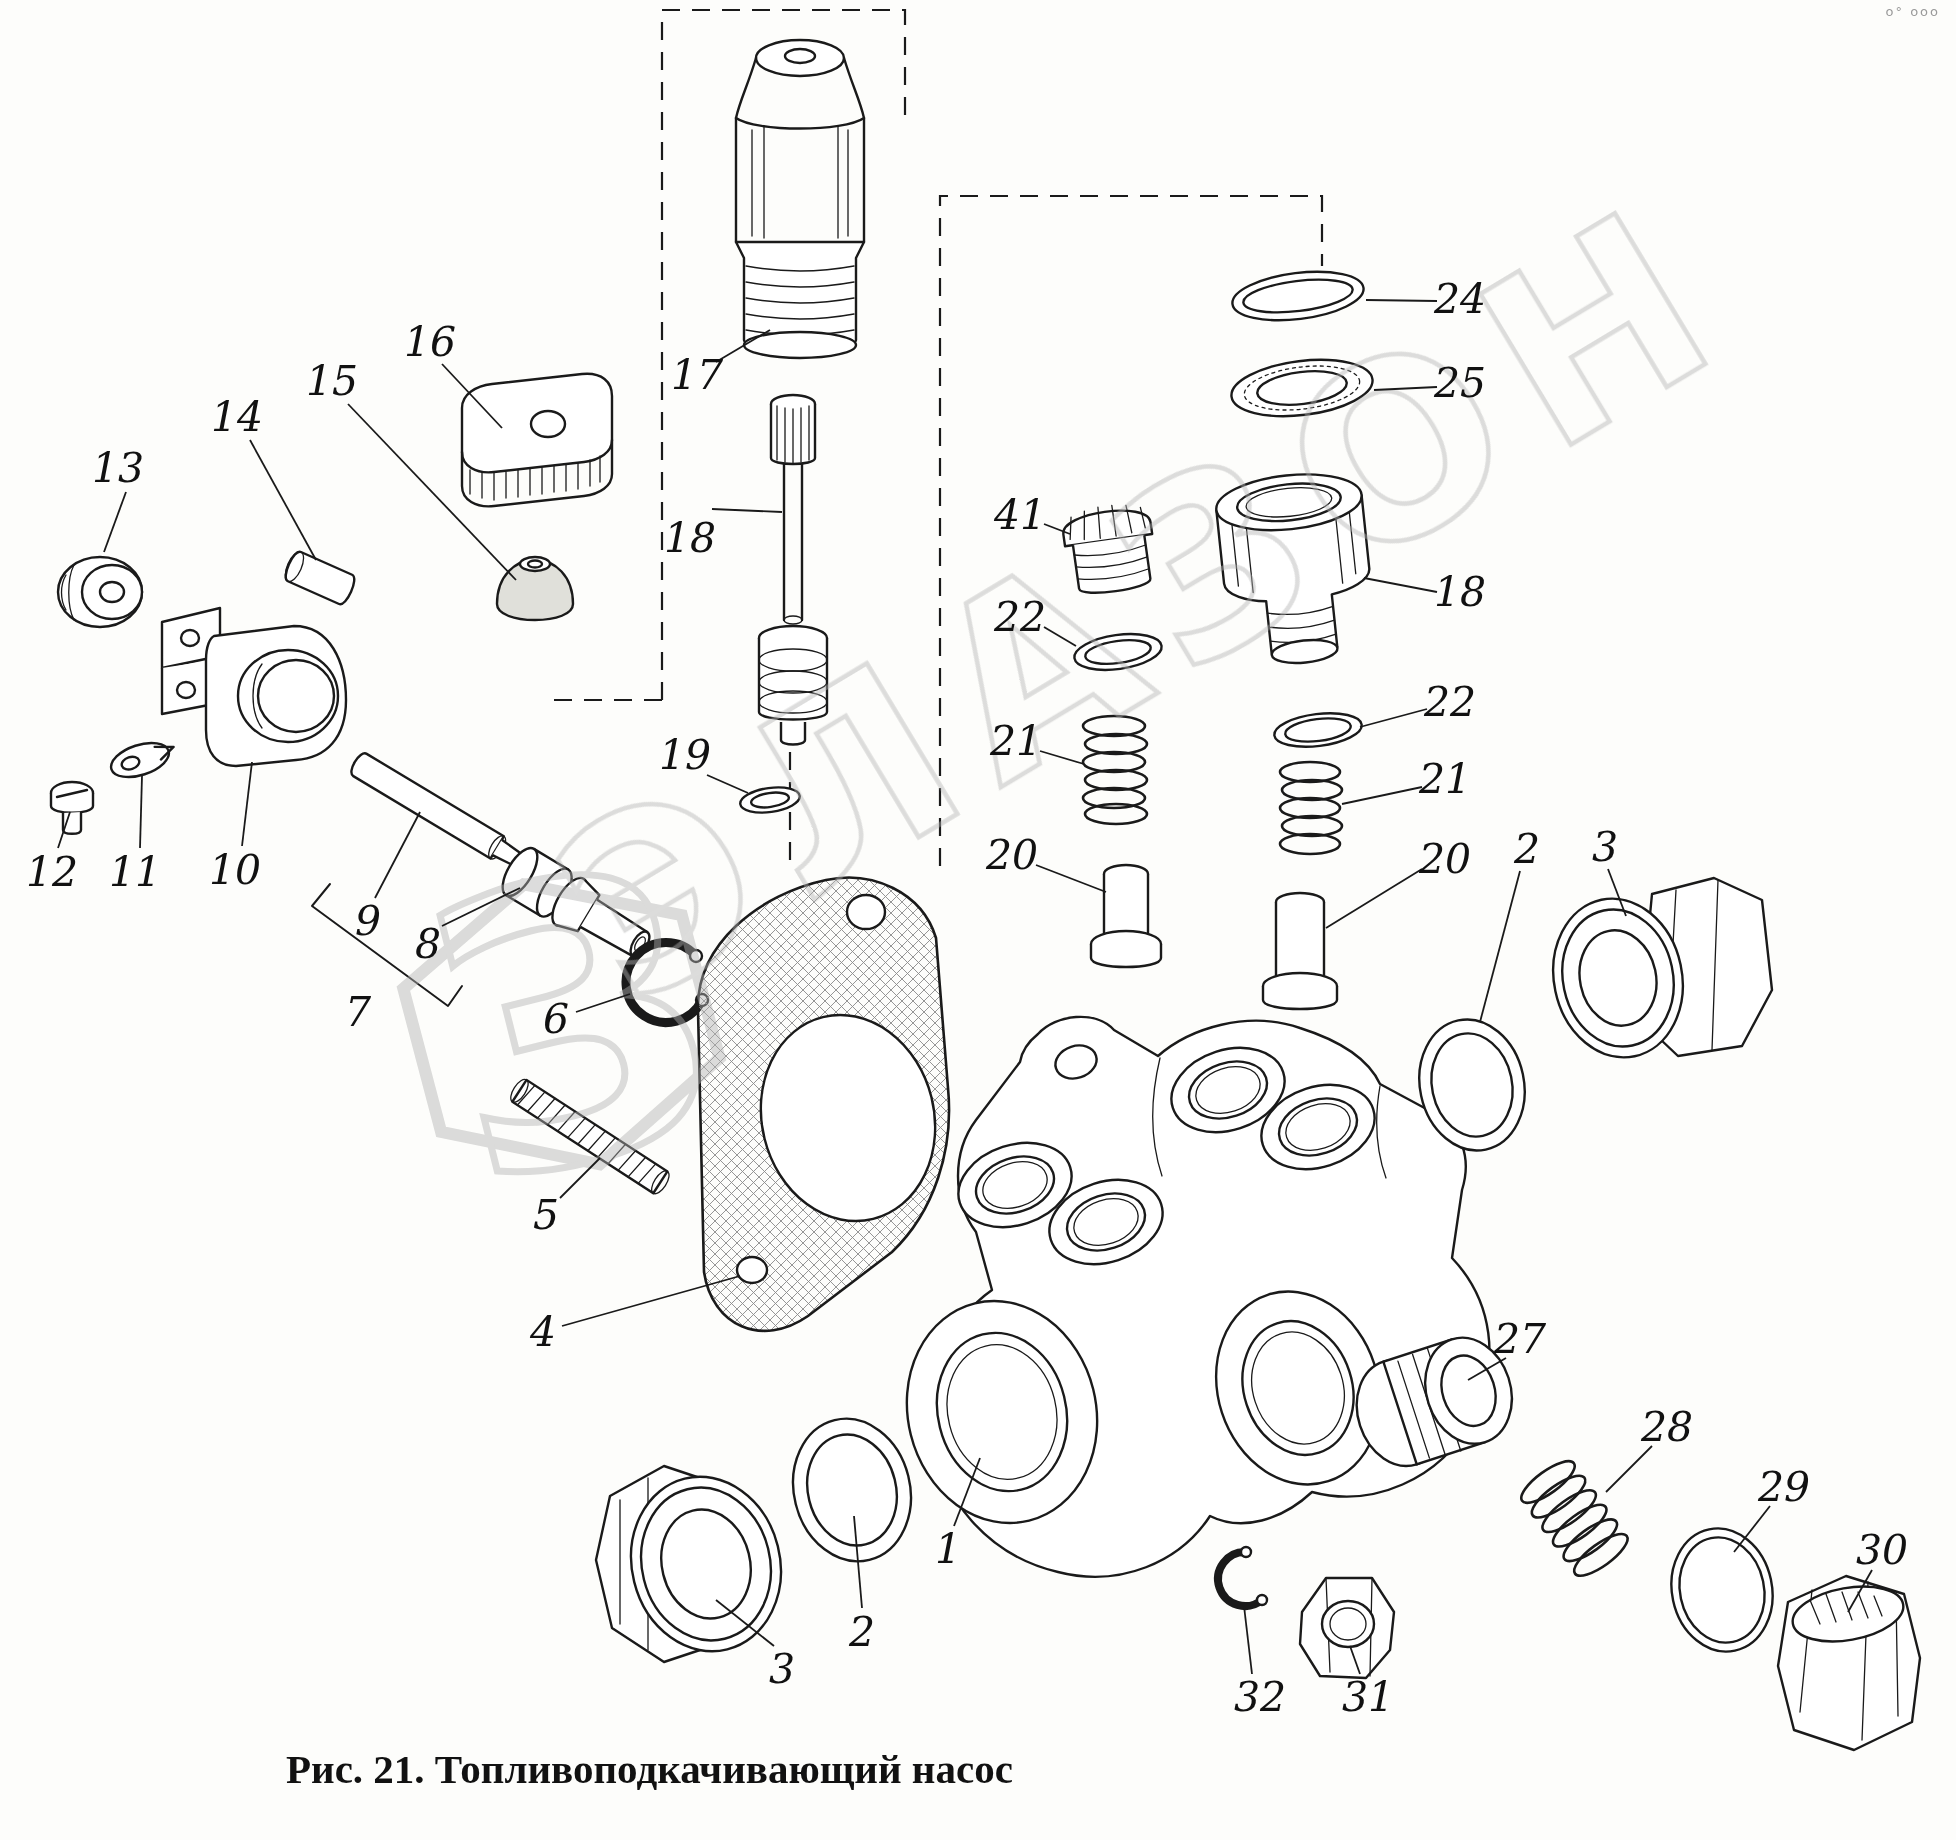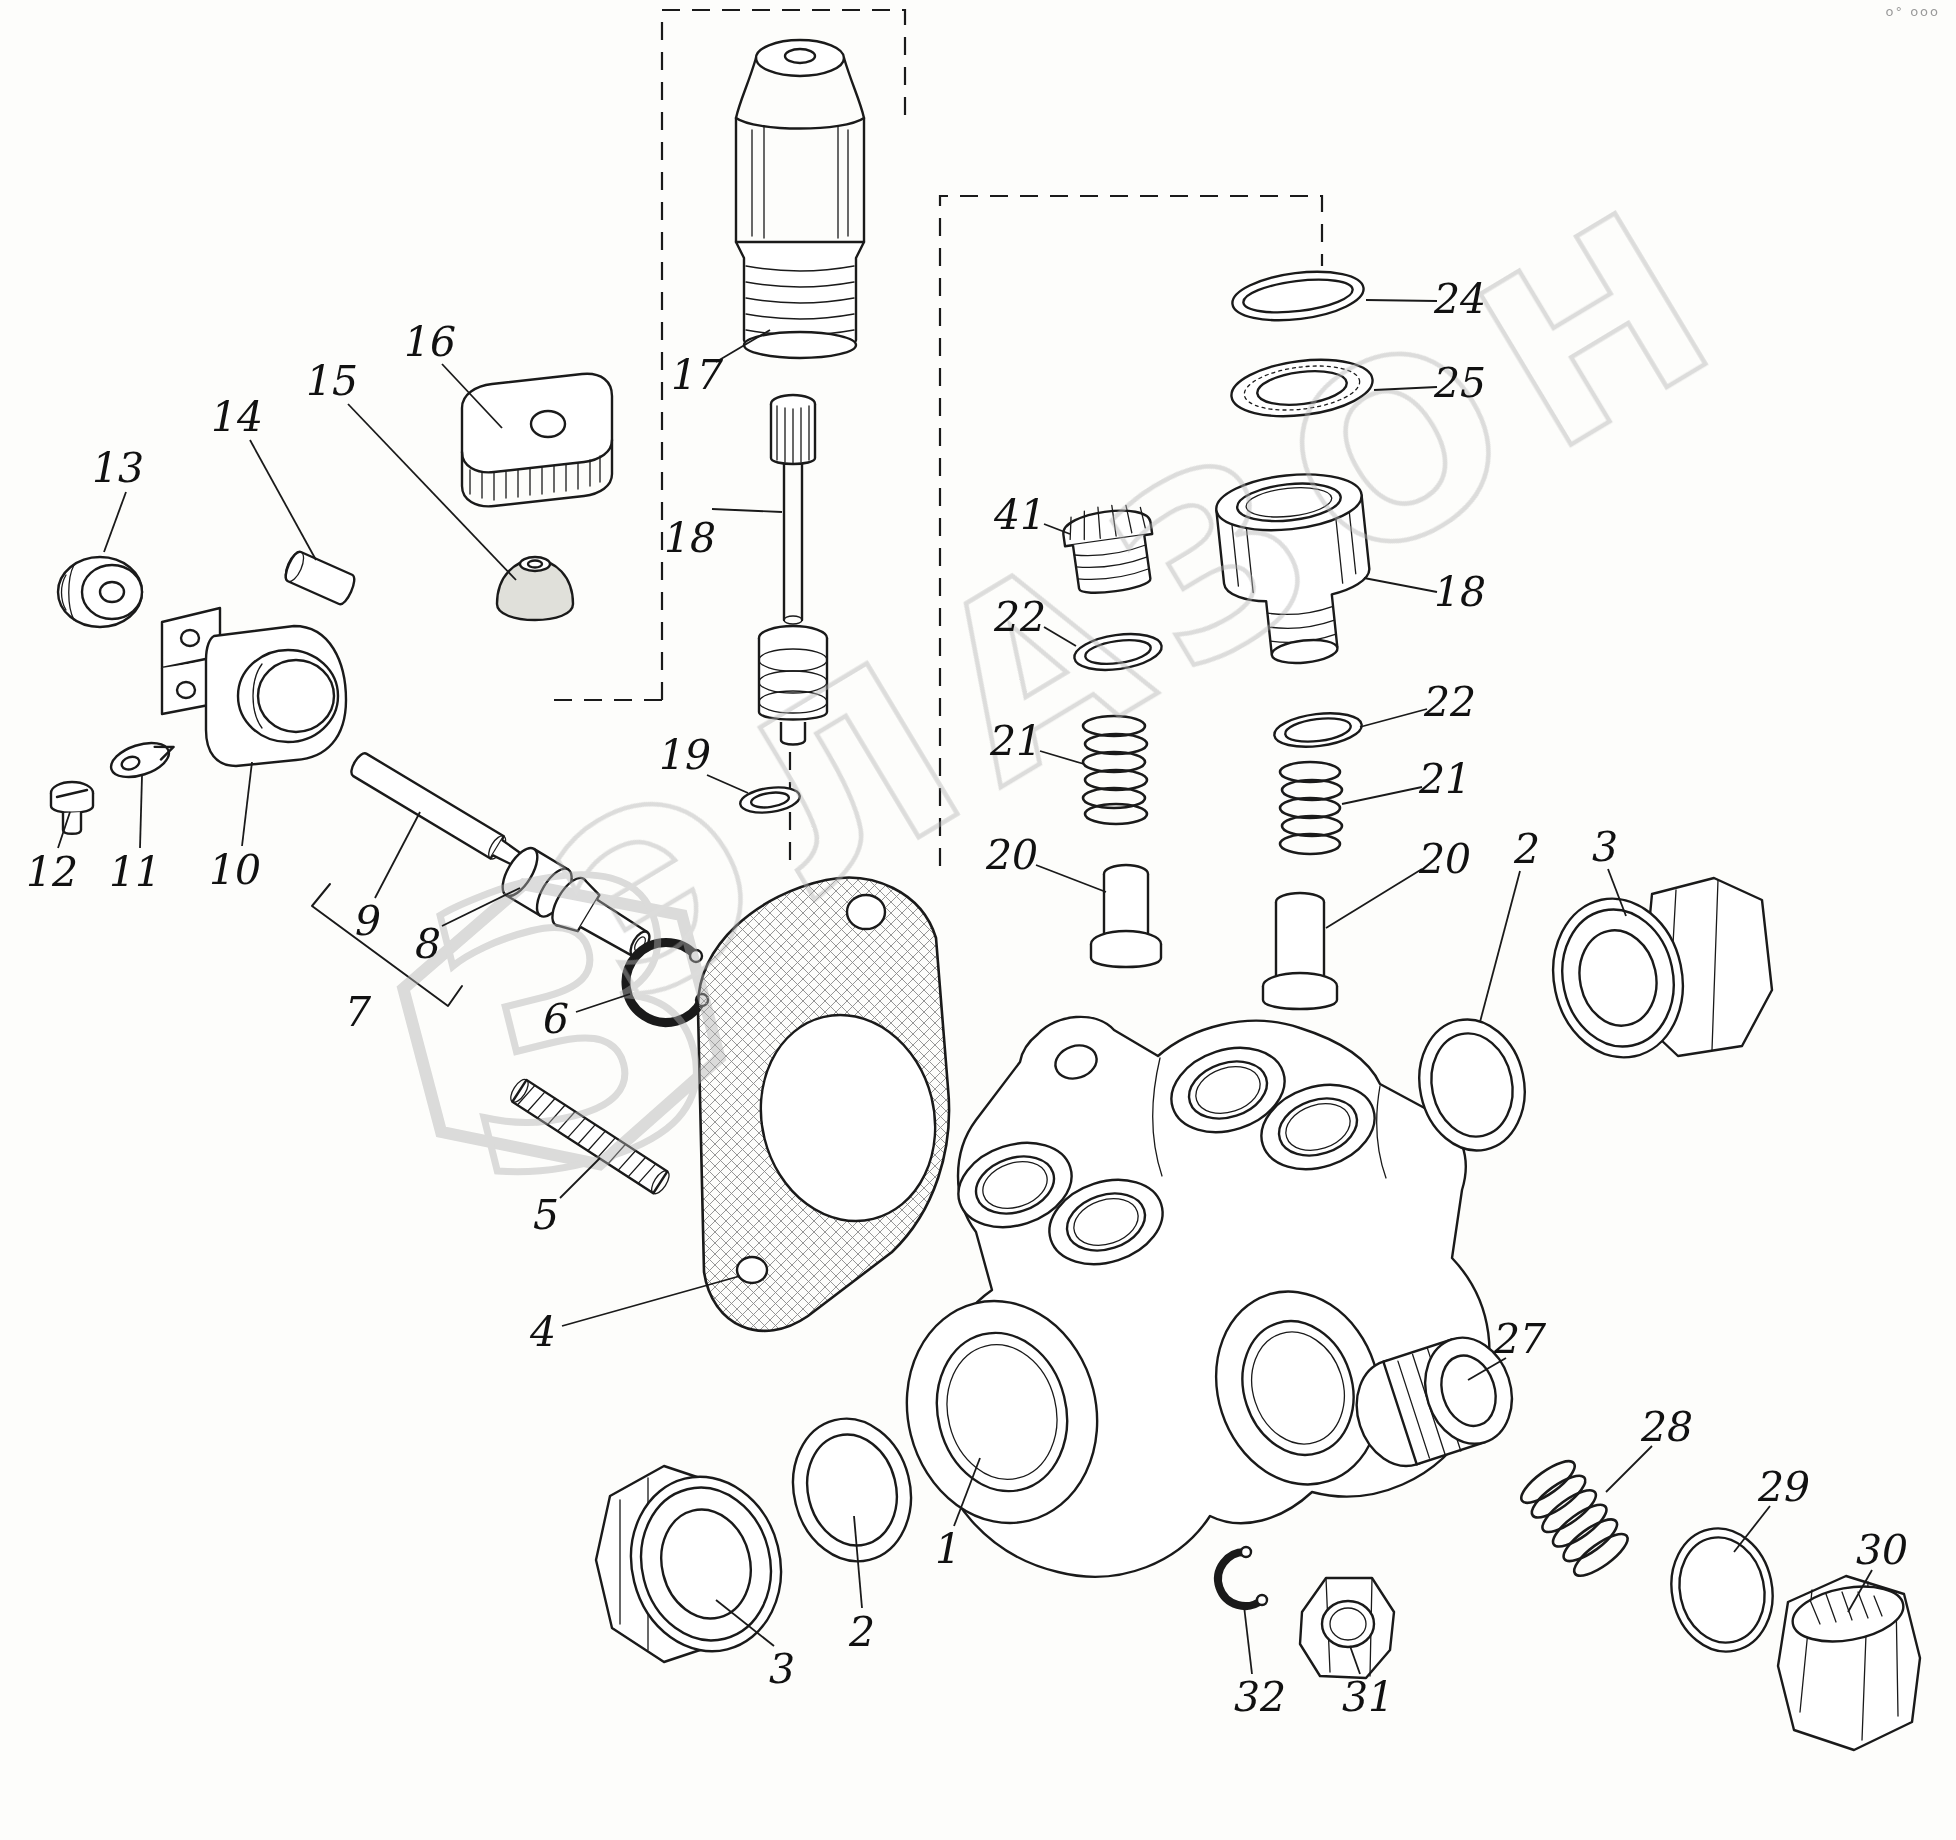--- a/index.html
+++ b/index.html
@@ -410,15 +410,16 @@
       <span class="part-label" style="left: 1527px; top: 849px;">2</span>
       <span class="part-label" style="left: 1605px; top: 847px;">3</span>
       <span class="part-label" style="left: 1520px; top: 1339px;">27</span>
       <span class="part-label" style="left: 1667px; top: 1427px;">28</span>
       <span class="part-label" style="left: 1784px; top: 1487px;">29</span>
       <span class="part-label" style="left: 1882px; top: 1550px;">30</span>
       <span class="part-label" style="left: 1368px; top: 1697px;">31</span>
       <span class="part-label" style="left: 1260px; top: 1697px;">32</span>
     </div>
 
+<div class="caption">Рис. 21. Топливоподкачивающий насос</div>
 <div class="corner-mark">о° ооо</div>
 
 </div>
 
 </body></html>

